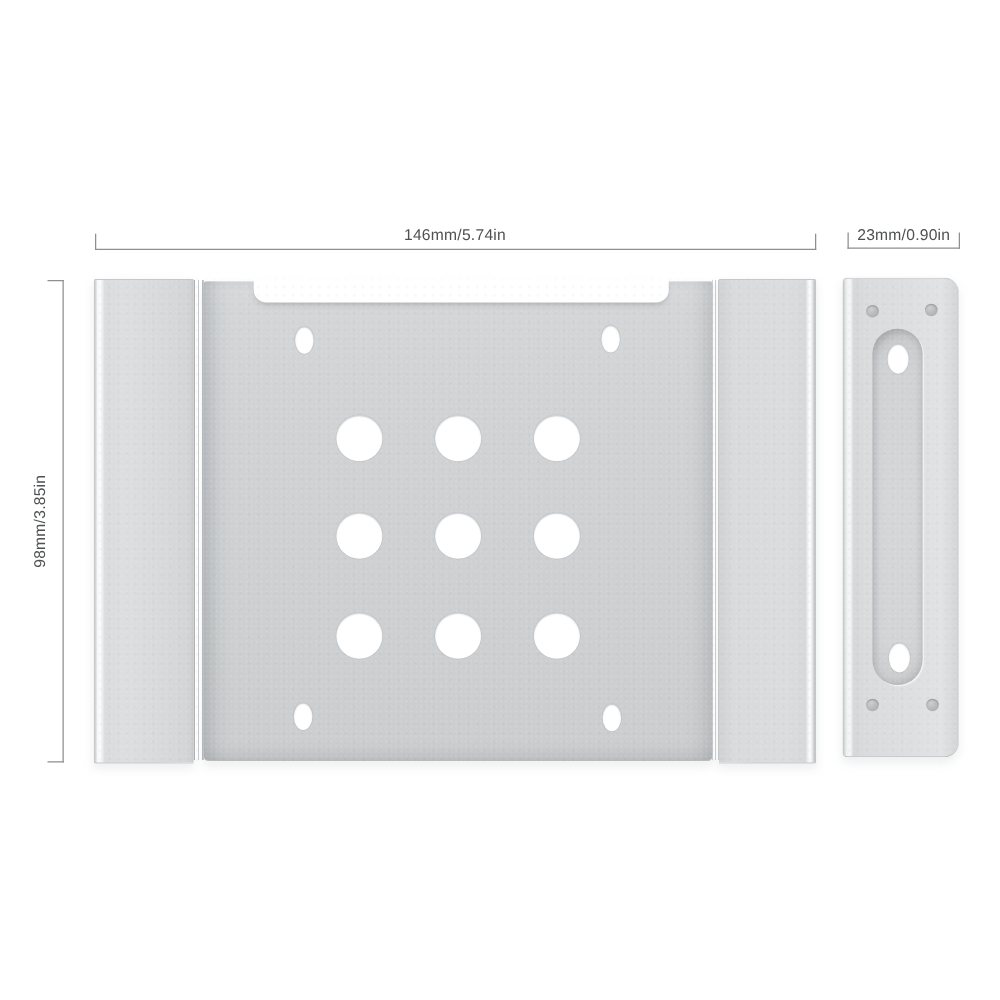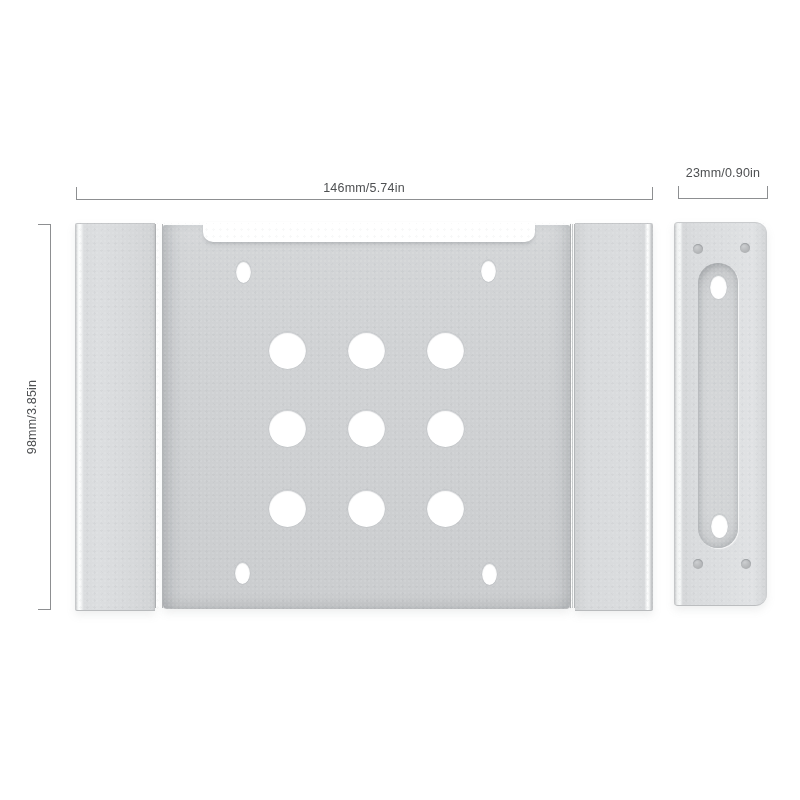--- a/index.html
+++ b/index.html
@@ -90,21 +90,21 @@
 <body>
 
 <div id="canvas">
 
   <div class="dim-label" style="left:264px;top:181px;width:200px;">146mm/5.74in</div>
   <div class="dim-line-h" style="left:76px;top:199px;width:577px;">
     <span class="tick left"></span>
     <span class="tick right"></span>
   </div>
 
-  <div class="dim-label" style="left:653px;top:166px;width:140px;">23mm/0.90in</div>
+  <div class="dim-label" style="left:653px;top:181px;width:140px;">23mm/0.90in</div>
   <div class="dim-line-h" style="left:678px;top:198px;width:90px;">
     <span class="tick left"></span>
     <span class="tick right"></span>
   </div>
 
   <div class="dim-label rot" style="left:-14px;top:410px;width:92px;">98mm/3.85in</div>
   <div class="dim-line-v" style="left:50px;top:224px;height:386px;">
     <span class="cap top"></span>
     <span class="cap bottom"></span>
   </div>

